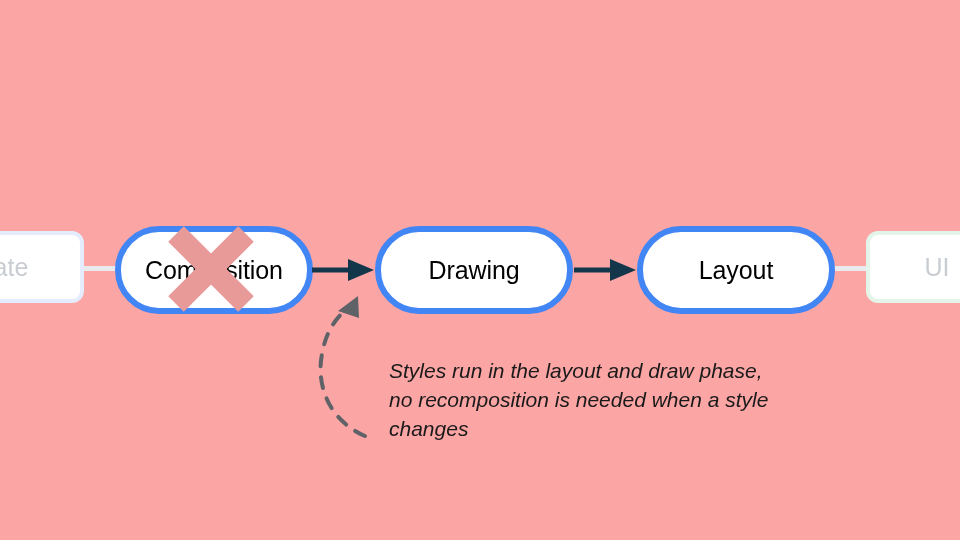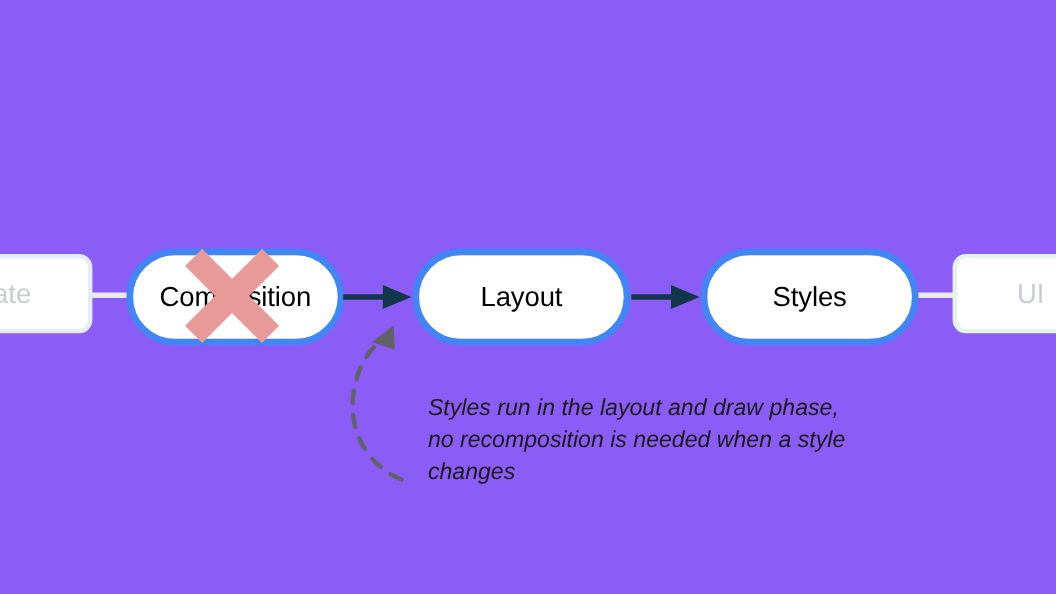--- a/index.html
+++ b/index.html
@@ -13,21 +13,21 @@
     overflow: hidden;
     font-family: "Liberation Sans", sans-serif;
     position: relative;
   }
 
   #canvas {
     position: absolute;
     left: 0; top: 0;
     width: 960px;
     height: 540px;
-    background: #8b5cf6;
+    background: #fca5a5;
   }
 
   
   .connector {
     position: absolute;
     height: 5px;
     background: #e8eaed;
     border-radius: 3px;
   }
   #connector-left  { left: 78px;  top: 266px; width: 42px; }
@@ -166,30 +166,30 @@
       <line x1="78" y1="8" x2="8" y2="78"></line>
     </g>
   </svg>
 
   <svg class="flow-arrow" id="flow-arrow-1" viewBox="0 0 62 32">
     <line x1="0" y1="16" x2="40" y2="16" stroke="#14364a" stroke-width="5"></line>
     <polygon points="36,5 62,16 36,27" fill="#14364a"></polygon>
   </svg>
 
   <div class="phase-node" id="node-layout">
-    <span class="phase-label">Layout</span>
+    <span class="phase-label">Drawing</span>
   </div>
 
   <svg class="flow-arrow" id="flow-arrow-2" viewBox="0 0 62 32">
     <line x1="0" y1="16" x2="40" y2="16" stroke="#14364a" stroke-width="5"></line>
     <polygon points="36,5 62,16 36,27" fill="#14364a"></polygon>
   </svg>
 
   <div class="phase-node" id="node-drawing">
-    <span class="phase-label">Styles</span>
+    <span class="phase-label">Layout</span>
   </div>
 
   <svg id="callout-curve" viewBox="0 0 100 148">
     <path d="M 55 144 C 18 128, 6 92, 12 62 C 16 38, 28 22, 44 12" fill="none" stroke="#5f6368" stroke-width="4" stroke-linecap="round" stroke-dasharray="11 11"></path>
     <polygon points="48,4 49,26 28,19" fill="#5f6368"></polygon>
   </svg>
 
   <div id="caption-note">Styles run in the layout and draw phase,
 no recomposition is needed when a style
 changes</div>

